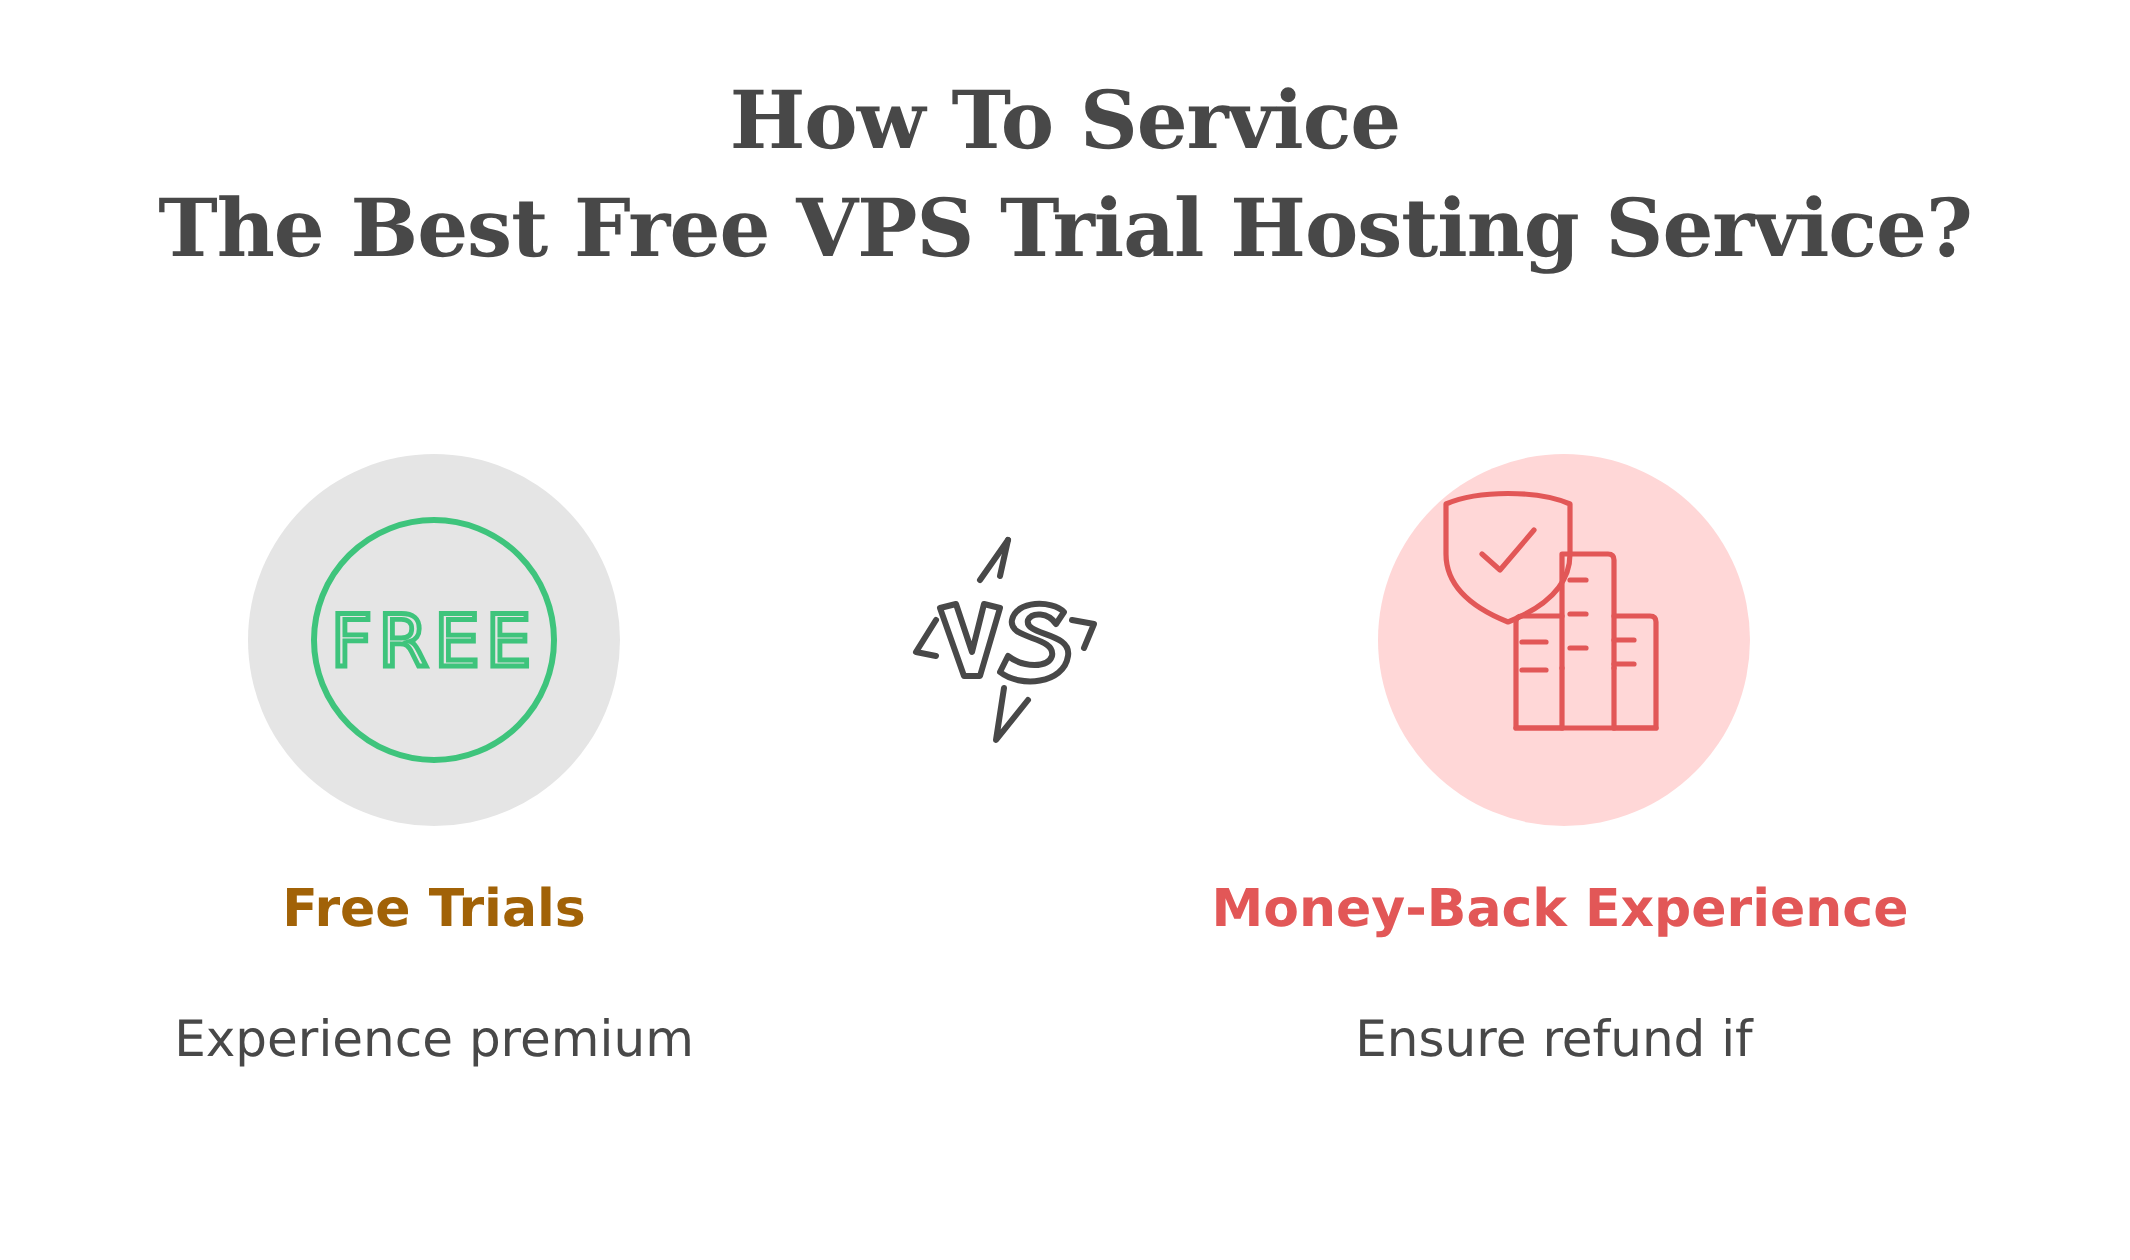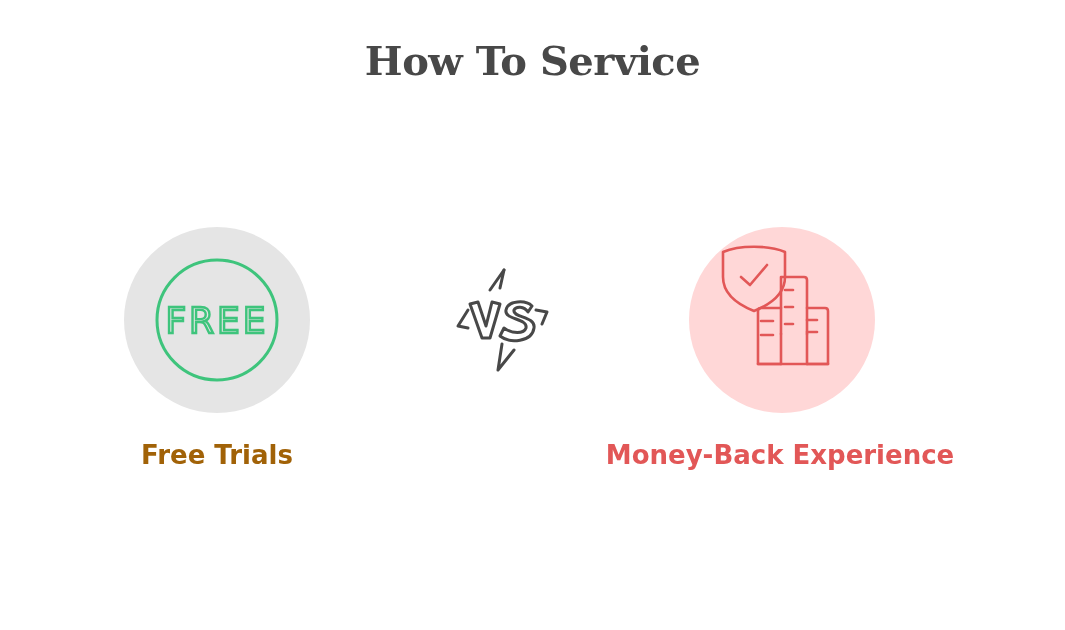--- a/index.html
+++ b/index.html
@@ -27,20 +27,21 @@
     }
     .desc.left { left: 40px; width: 354px; top: 502px; }
     .desc.right { left: 580px; width: 394px; top: 502px; }
     .desc div { white-space: nowrap; }
   </style>
 </head>
 <body>
 
 <div class="title">
   <div>How To Service</div>
+  <div>The Best Free VPS Trial Hosting Service?</div>
 </div>
 
 <div class="circle left">
   <svg width="186" height="186" viewBox="0 0 186 186">
     <circle cx="93" cy="93" r="60" fill="none" stroke="#3ec47c" stroke-width="3"></circle>
     <text x="93" y="106" text-anchor="middle" font-family="DejaVu Sans, sans-serif" font-size="36" fill="none" stroke="#3ec47c" stroke-width="2.4" letter-spacing="3">FREE</text>
   </svg>
 </div>
 
 <svg class="vs" viewBox="0 0 120 126">
@@ -86,16 +87,18 @@
 
       <path d="M 69 137 L 139 137"></path>
     </g>
   </svg>
 </div>
 
 <div class="heading left">Free Trials</div>
 <div class="heading right">Money-Back Experience</div>
 
 <div class="desc left">
+  <div>Experience premium</div>
 </div>
 
 <div class="desc right">
+  <div>Ensure refund if</div>
 </div>
 
 </body></html>

